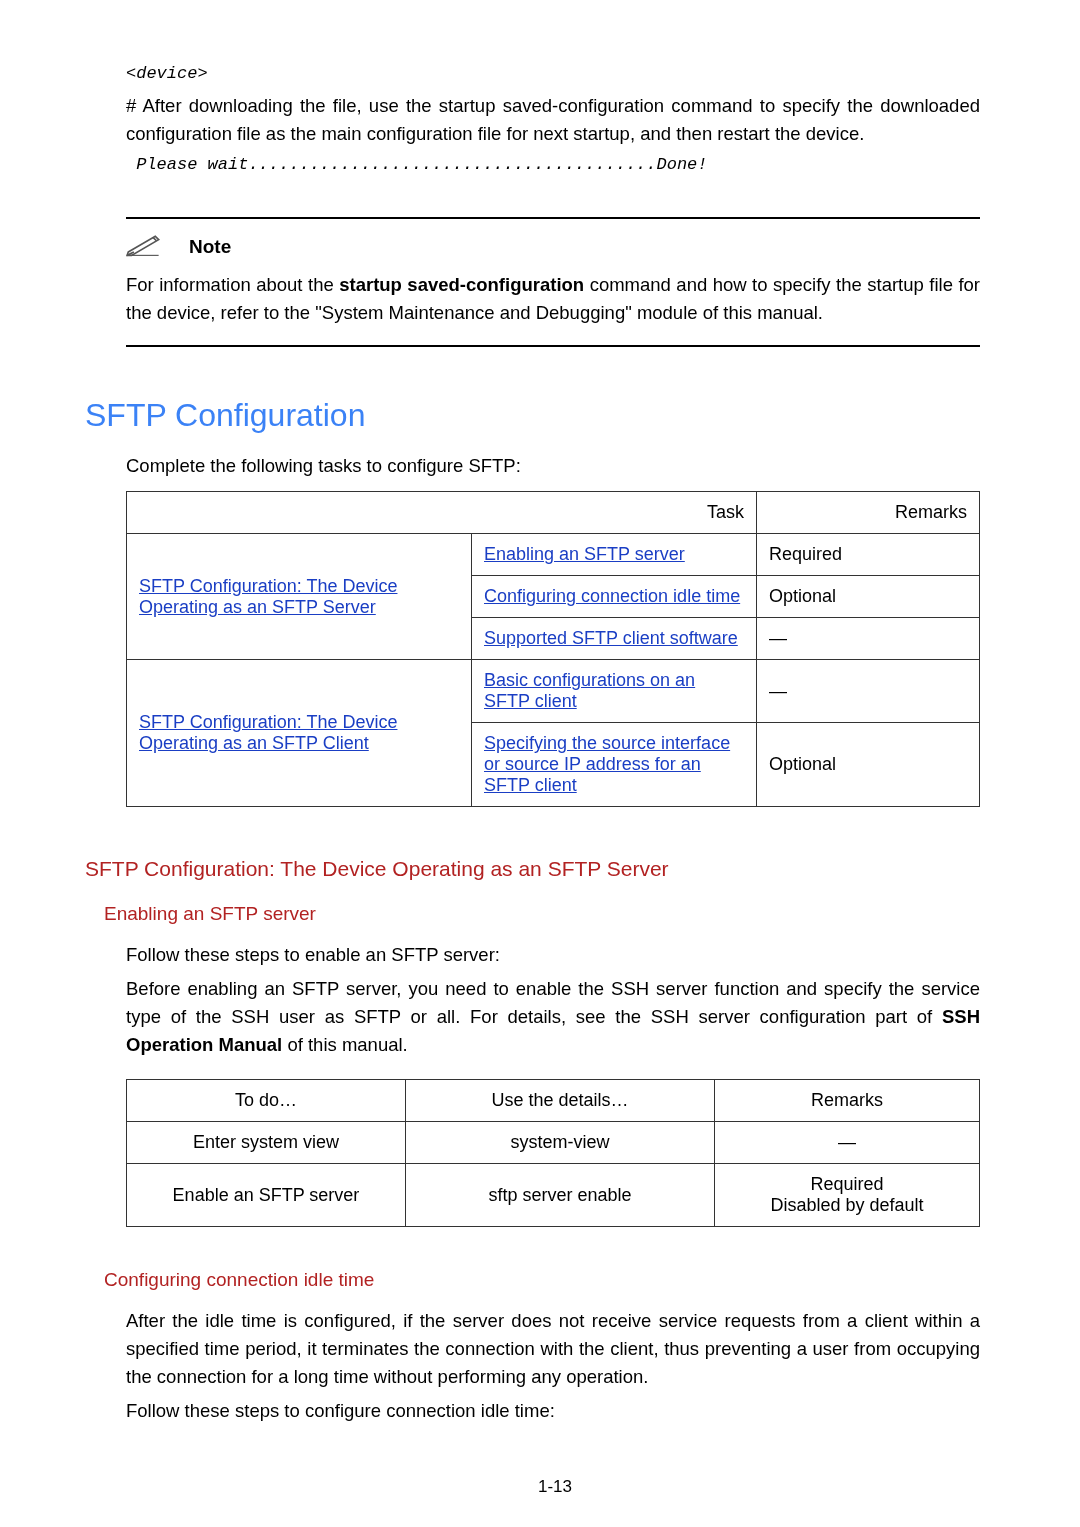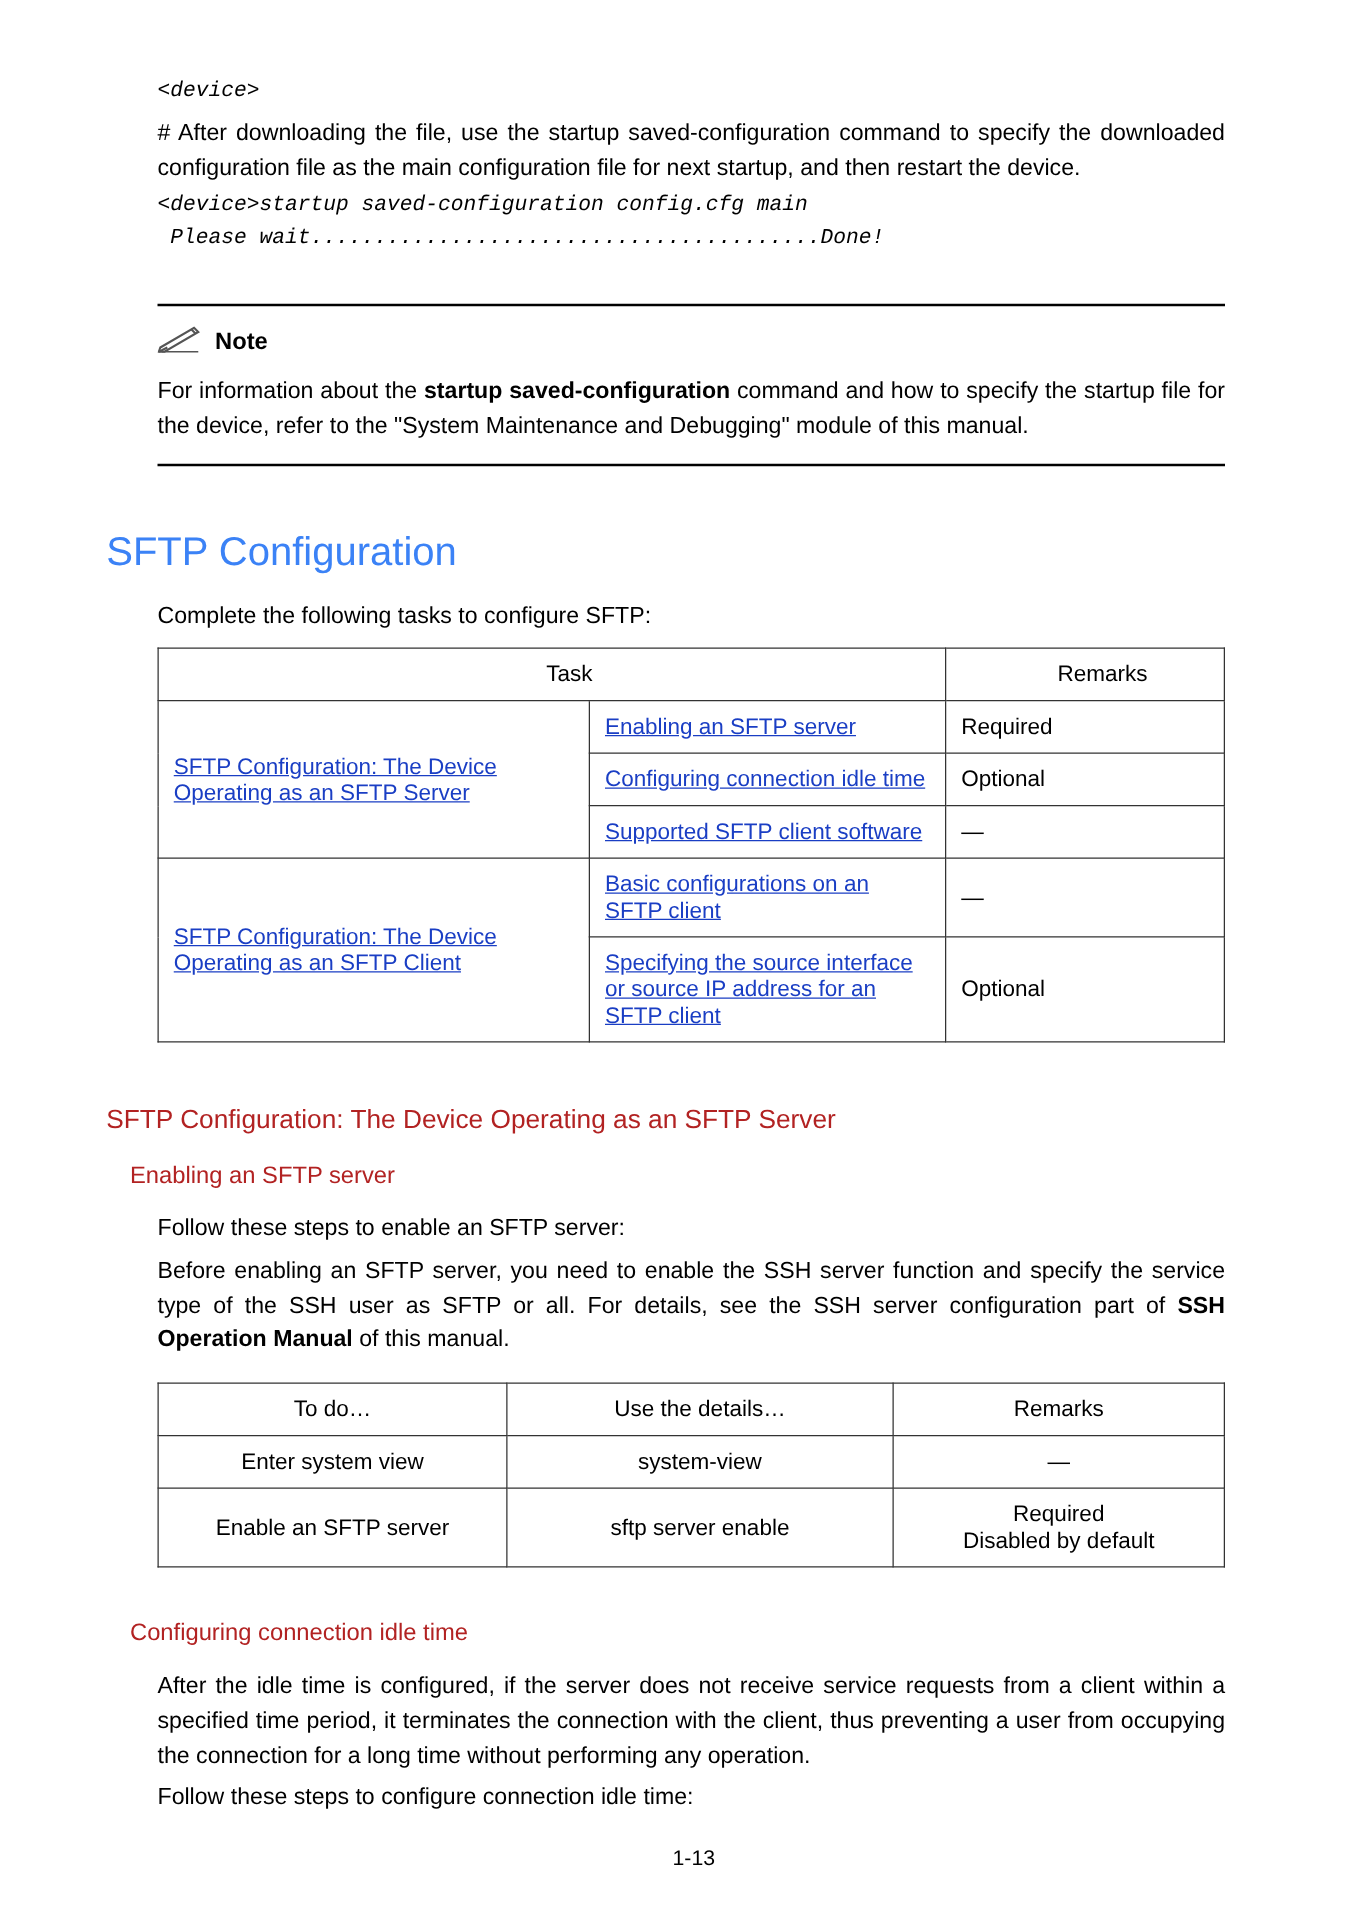--- a/index.html
+++ b/index.html
@@ -38,21 +38,21 @@
   }
   .note-divider-bottom {
     border: none;
     border-top: 2px solid #000;
     margin: 18px 0 0 26px;
   }
   .note-row {
     display: flex;
     align-items: flex-end;
     margin: 10px 0 10px 26px;
-    gap: 10px;
+    gap: 27px;
   }
   .note-icon svg {
     width: 36px;
     height: 28px;
   }
   .note-label {
     font-size: 19px;
     font-weight: bold;
     line-height: 28px;
   }
@@ -81,21 +81,21 @@
     font-size: 18px;
   }
   table.tasks th, table.tasks td {
     border: 1px solid #333;
     padding: 10px 12px;
     text-align: left;
     vertical-align: middle;
   }
   table.tasks th {
     font-weight: normal;
-    text-align: center;
+    text-align: right;
     padding-left: 40px;
   }
   table.cmds {
     border-collapse: collapse;
     width: calc(100% - 26px);
     margin: 21px 0 0 26px;
     font-size: 18px;
   }
   table.cmds th, table.cmds td {
     border: 1px solid #333;
@@ -126,21 +126,20 @@
 </style>
 </head>
 <body>
 
 <div class="page">
 
   <div class="code">&lt;device&gt;</div>
 
   <p class="para"># After downloading the file, use the startup saved-configuration command to specify the downloaded configuration file as the main configuration file for next startup, and then restart the device.</p>
 
-  <div class="code">&lt;device&gt;startup saved-configuration config.cfg main</div>
   <div class="code"> Please wait........................................Done!</div>
 
   <hr class="note-divider-top">
   <div class="note-row">
     <span class="note-icon">
       <svg viewBox="0 0 64 48">
         <path d="M4 40 L52 12 L58 18 L10 46 L2 46 Z" fill="#fff" stroke="#555" stroke-width="3"></path>
         <path d="M48 14 L54 20" stroke="#555" stroke-width="3"></path>
         <path d="M2 46 L14 40" stroke="#555" stroke-width="3"></path>
         <path d="M6 46 L58 46" stroke="#555" stroke-width="2"></path>

